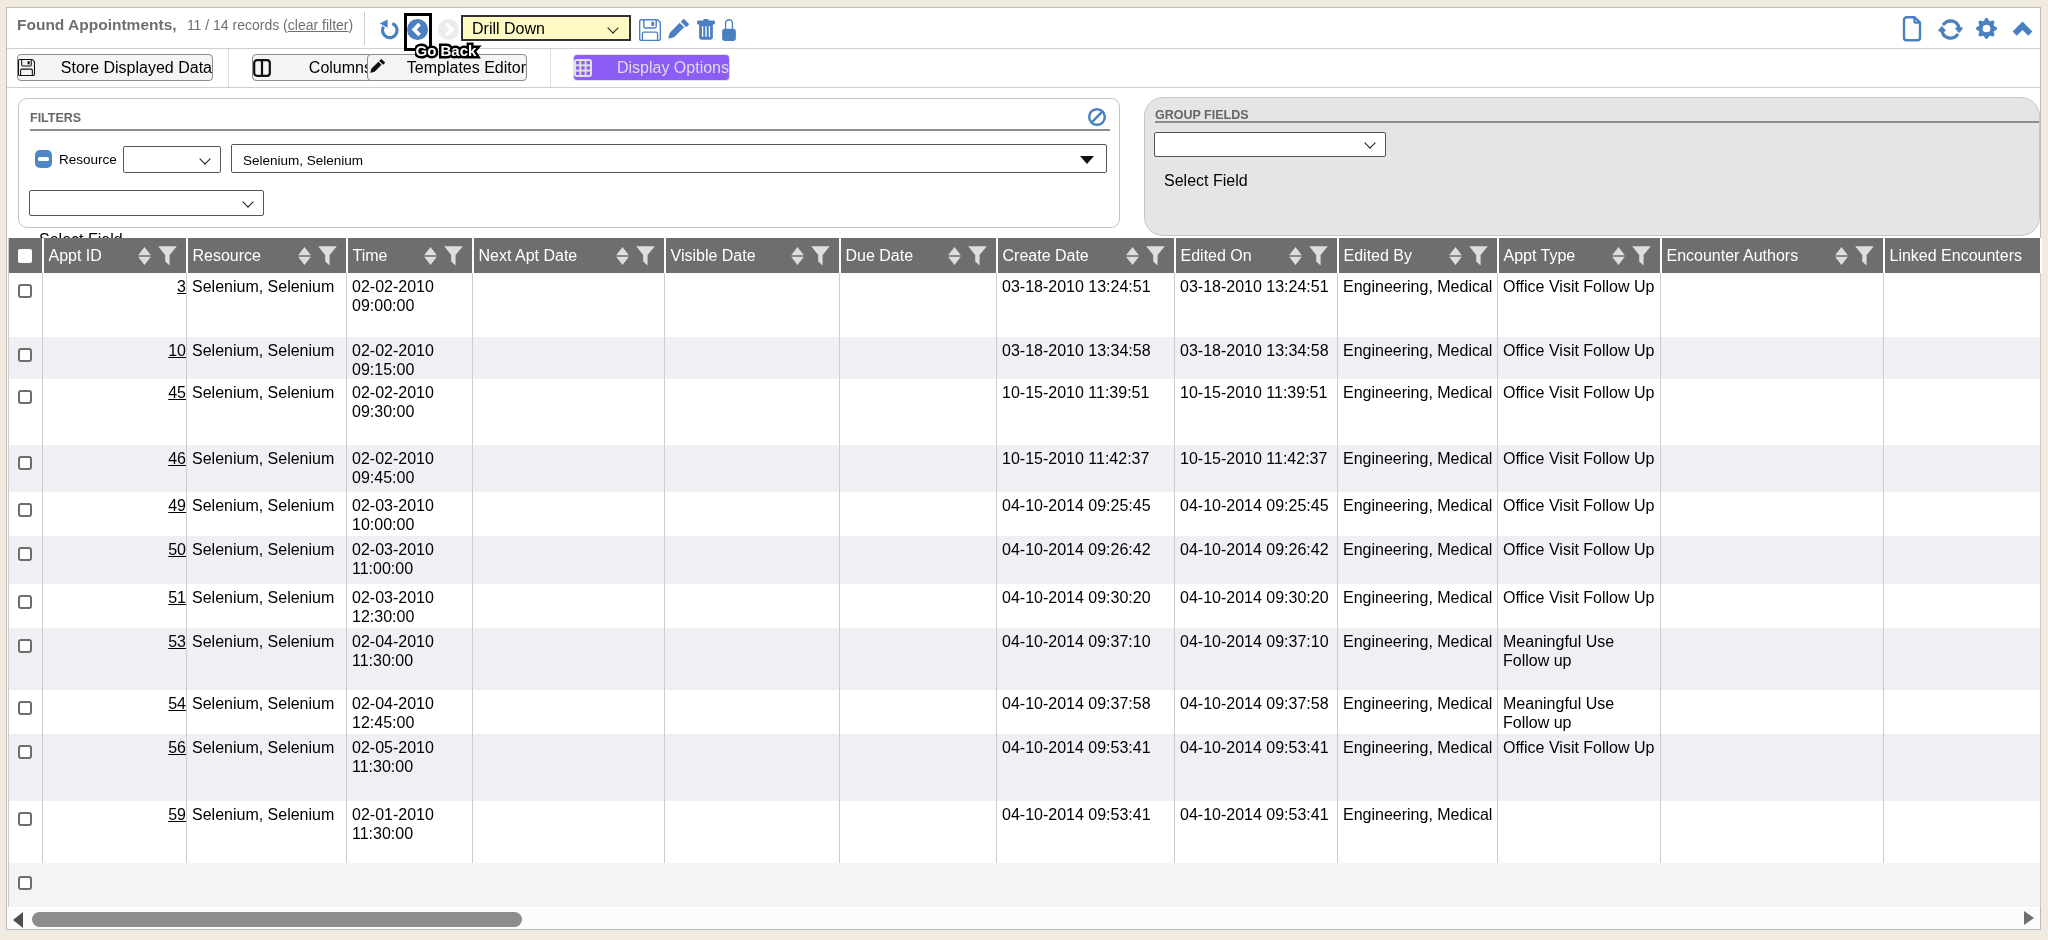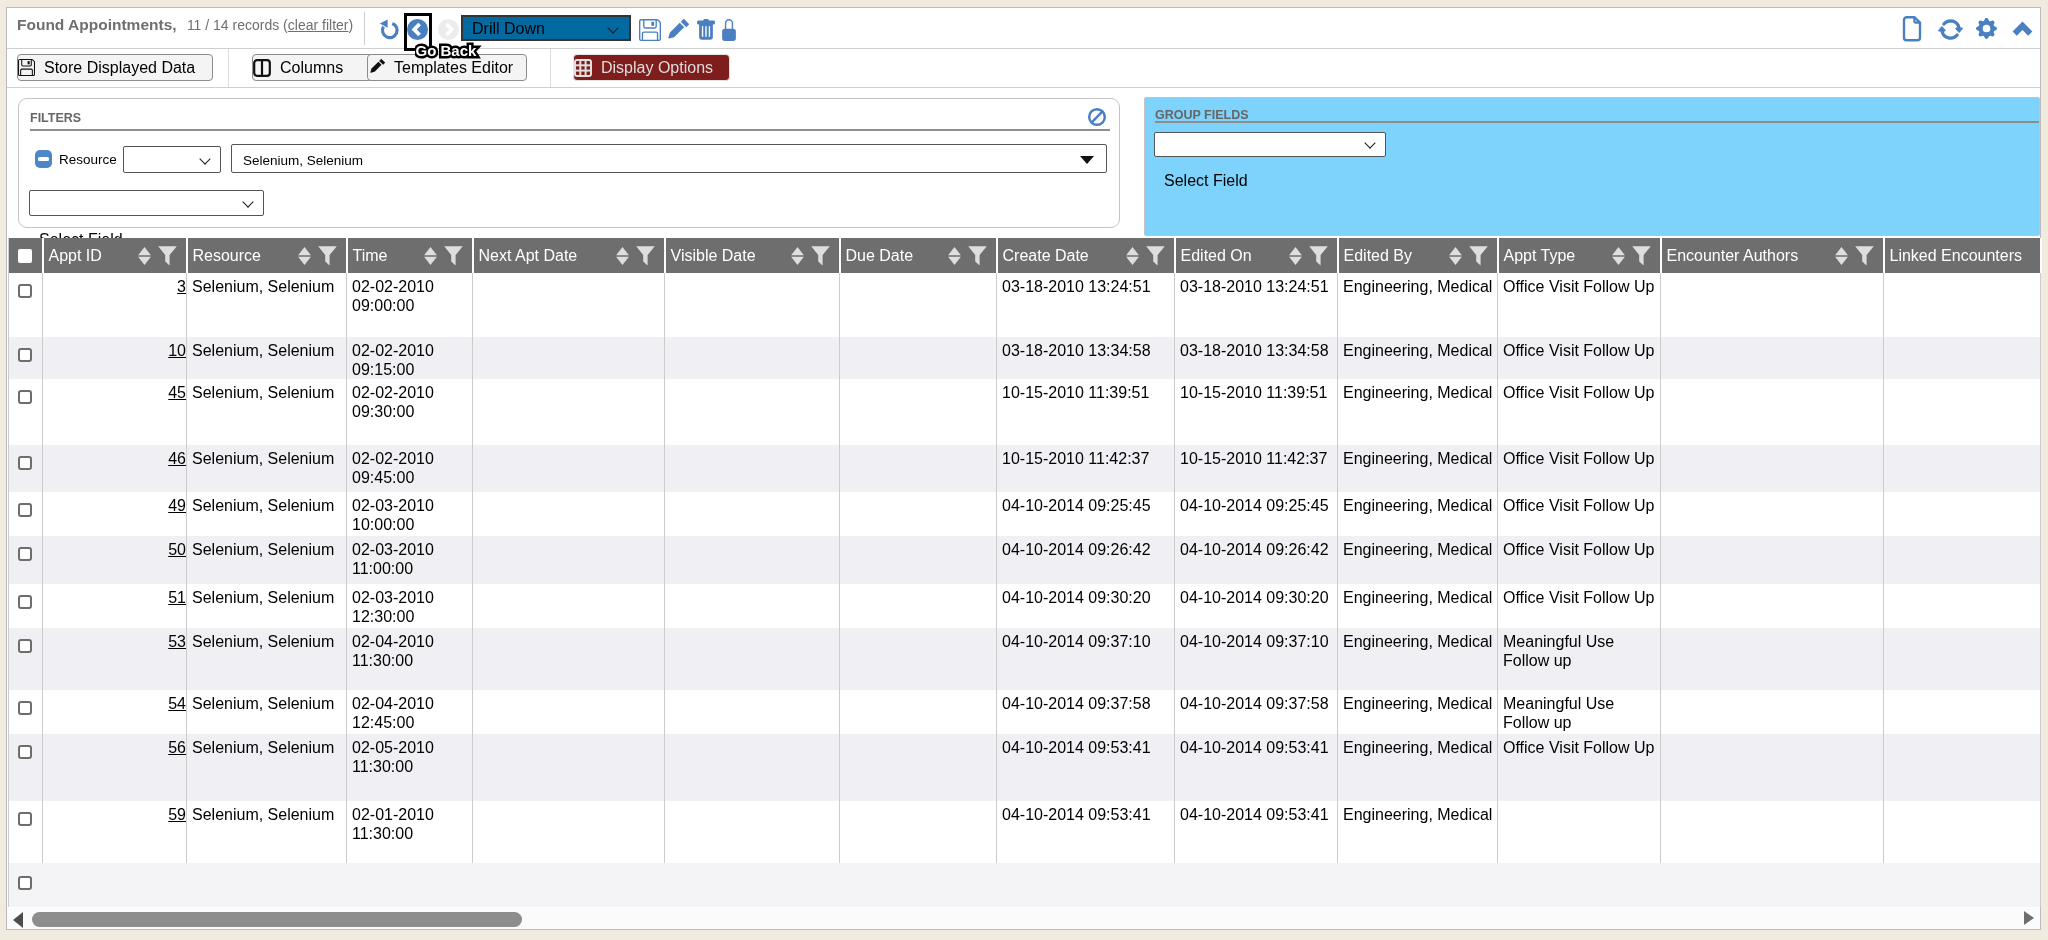--- a/index.html
+++ b/index.html
@@ -10,34 +10,34 @@
 
 .bar1 { position:absolute; left:0; top:0; width:100%; height:41px; border-bottom:1px solid #cfcfcf; background:#fff;text-align:right; }
 .title { position:absolute; left:10px; top:7px; font-size:15.5px; line-height:20px; color:#6f6f6f; font-weight:bold; white-space:nowrap; }
 .title .sub { font-weight:normal; font-size:14px; margin-left:6px; }
 .title .sub u { text-decoration:underline; }
 .vd1 { position:absolute; left:357px; top:4px; width:1px; height:33px; background:#ccc; }
 .icon { position:absolute; }
 .focusrect { position:absolute; left:397px; top:5px; width:28px; height:38px; border:3px solid #000; z-index:5; background:transparent; }
 .navcirc { position:absolute; width:21px; height:21px; border-radius:50%; top:11px; }
 .navcirc svg { position:absolute; left:0; top:0; }
-.drill { position:absolute; left:454px; top:7px; width:170px; height:26px; border:2px solid #333; background:#0369a1; font-size:16px; color:#000; }
+.drill { position:absolute; left:454px; top:7px; width:170px; height:26px; border:2px solid #333; background:#fef9c3; font-size:16px; color:#000; }
 .drill .txt { position:absolute; left:9px; top:3px; }
 .chev { position:absolute; width:8px; height:8px; border-right:1.8px solid #1a1a1a; border-bottom:1.8px solid #1a1a1a; transform:rotate(45deg); }
 .tooltip { position:absolute; left:403px; top:34px; z-index:9; }
 
 
 .bar2 { position:absolute; left:0; top:41px; width:100%; height:39px; border-bottom:1px solid #cfcfcf; background:#fff; }
-.btn { position:absolute; top:5px; height:27px; border:1px solid #8c8c8c; border-radius:4px; background:#f4f4f4; font-size:16px; color:#000; display:flex; align-items:center; justify-content:flex-start; gap:9px; }
-.btn.dis { border-color:#e3e3e3; color:#dedede; background:#7f1d1d; }
+.btn { position:absolute; top:5px; height:27px; border:1px solid #8c8c8c; border-radius:4px; background:#f4f4f4; font-size:16px; color:#000; display:flex; align-items:center; justify-content:space-between; gap:9px; }
+.btn.dis { border-color:#e3e3e3; color:#dedede; background:#8b5cf6; }
 .bvd { position:absolute; top:0; width:1px; height:38px; background:#ddd; }
 
 
 .fpanel { position:absolute; left:11px; top:90px; width:1102px; height:130px; border:1px solid #c4c4c4; border-radius:9px; background:#fff; }
-.gpanel { position:absolute; left:1137px; top:89px; width:896px; height:139px; border:1px solid #c4c4c4; border-radius:2px; background:#7dd3fc; }
+.gpanel { position:absolute; left:1137px; top:89px; width:896px; height:139px; border:1px solid #c4c4c4; border-radius:19px; background:#e5e5e5; }
 .plabel { position:absolute; font-size:12.5px; font-weight:bold; color:#666; }
 .pline { position:absolute; height:2px; background:#8d8d8d; }
 .sel { position:absolute; border:1px solid #555; border-radius:2px; background:#fff; font-size:16px; color:#000; }
 .sel .txt { position:absolute; left:9px;margin-top:37px; }
 .minusic { position:absolute; left:15.7px; top:51.3px; width:17.5px; height:17.5px; border-radius:5px; background:#4e86c6; }
 .minusic::after { content:""; position:absolute; left:3px; top:6.5px; width:11px; height:4px; background:#fff; border-radius:1.5px; }
 .combo { position:absolute; left:212px; top:45px; width:876px; height:29px; border:1px solid #555; border-radius:2px; background:#fff; font-size:16px; }
 .combo .txt { position:absolute; left:11px; top:8px; font-size:13.5px; }
 .combo .tri { position:absolute; right:12px; top:11px; width:0; height:0; border-left:7px solid transparent; border-right:7px solid transparent; border-top:8px solid #111; }
 

